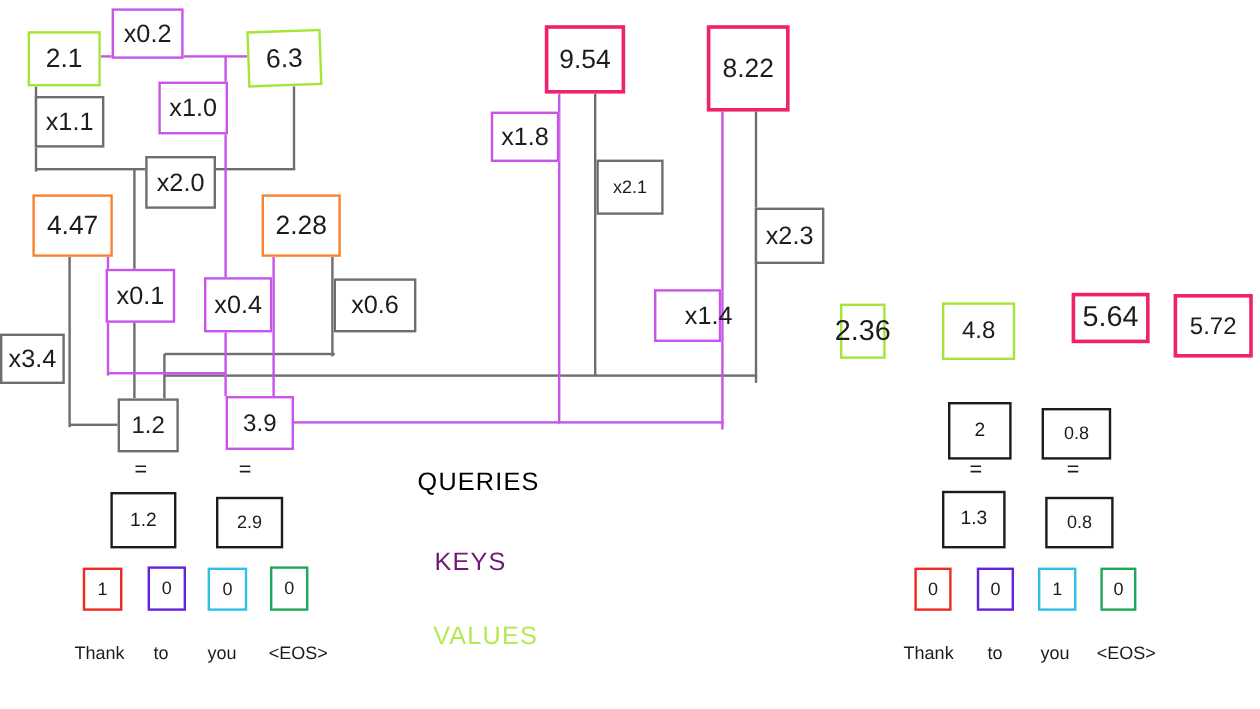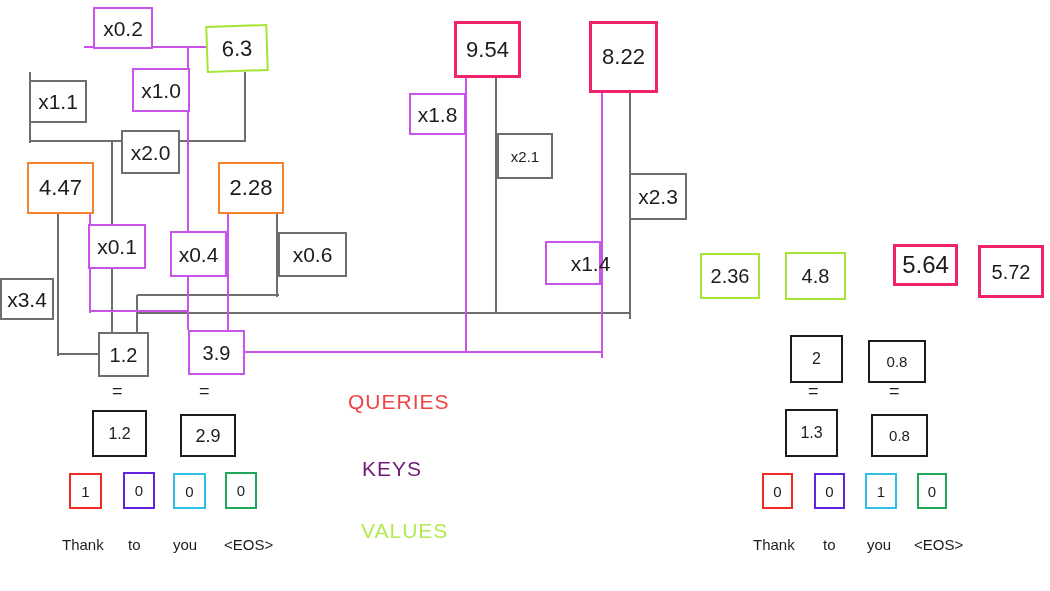--- a/index.html
+++ b/index.html
@@ -38,46 +38,47 @@
     <div class="line" style="left: 495px; top: 78px; width: 2px; height: 235px; background: rgb(110, 110, 110);"></div>
     <div class="line" style="left: 629px; top: 79px; width: 2px; height: 240px; background: rgb(110, 110, 110);"></div>
     <div class="line" style="left: 84px; top: 46px; width: 122px; height: 2px; background: rgb(200, 85, 232);"></div>
     <div class="line" style="left: 187px; top: 47px; width: 2px; height: 283px; background: rgb(200, 85, 232);"></div>
     <div class="line" style="left: 89px; top: 214px; width: 2px; height: 99px; background: rgb(200, 85, 232);"></div>
     <div class="line" style="left: 90px; top: 310px; width: 98px; height: 2px; background: rgb(200, 85, 232);"></div>
     <div class="line" style="left: 245px; top: 351px; width: 358px; height: 2px; background: rgb(200, 85, 232);"></div>
     <div class="line" style="left: 465px; top: 78px; width: 2px; height: 275px; background: rgb(200, 85, 232);"></div>
     <div class="line" style="left: 601px; top: 79px; width: 2px; height: 279px; background: rgb(200, 85, 232);"></div>
     <div class="line" style="left: 227px; top: 214px; width: 2px; height: 116px; background: rgb(200, 85, 232);"></div>
+    <div class="box" style="left: 23px; top: 26px; width: 61px; height: 46px; border: 2px solid rgb(164, 230, 55); font-size: 22px;">2.1</div>
     <div class="box" style="left: 93px; top: 7px; width: 60px; height: 42px; border: 2px solid rgb(200, 85, 232); font-size: 21px;">x0.2</div>
     <div class="box" style="left: 206px; top: 25px; width: 62px; height: 47px; border: 2px solid rgb(164, 230, 55); font-size: 22px; transform: rotate(-2deg);">6.3</div>
     <div class="box" style="left: 29px; top: 80px; width: 58px; height: 43px; border: 2px solid rgb(110, 110, 110); font-size: 21px;">x1.1</div>
     <div class="box" style="left: 132px; top: 68px; width: 58px; height: 44px; border: 2px solid rgb(200, 85, 232); font-size: 21px;">x1.0</div>
     <div class="box" style="left: 121px; top: 130px; width: 59px; height: 44px; border: 2px solid rgb(110, 110, 110); font-size: 21px;">x2.0</div>
     <div class="box" style="left: 27px; top: 162px; width: 67px; height: 52px; border: 2px solid rgb(245, 131, 46); font-size: 22px;">4.47</div>
     <div class="box" style="left: 218px; top: 162px; width: 66px; height: 52px; border: 2px solid rgb(245, 131, 46); font-size: 22px;">2.28</div>
     <div class="box" style="left: 88px; top: 224px; width: 58px; height: 45px; border: 2px solid rgb(200, 85, 232); font-size: 21px;">x0.1</div>
     <div class="box" style="left: 170px; top: 231px; width: 57px; height: 46px; border: 2px solid rgb(200, 85, 232); font-size: 21px;">x0.4</div>
     <div class="box" style="left: 278px; top: 232px; width: 69px; height: 45px; border: 2px solid rgb(110, 110, 110); font-size: 21px;">x0.6</div>
     <div class="box" style="left: 0px; top: 278px; width: 54px; height: 42px; border: 2px solid rgb(110, 110, 110); font-size: 21px;">x3.4</div>
     <div class="box" style="left: 98px; top: 332px; width: 51px; height: 45px; border: 2px solid rgb(110, 110, 110); font-size: 20px;">1.2</div>
     <div class="box" style="left: 188px; top: 330px; width: 57px; height: 45px; border: 2px solid rgb(200, 85, 232); font-size: 20px;">3.9</div>
     <div class="box" style="left: 92px; top: 410px; width: 55px; height: 47px; border: 2.5px solid rgb(28, 28, 28); font-size: 16px;">1.2</div>
-    <div class="box" style="left: 180px; top: 414px; width: 56px; height: 43px; border: 2.5px solid rgb(28, 28, 28); font-size: 18px;">2.9</div>
+    <div class="box" style="left: 180px; top: 414px; width: 56px; height: 43px; border: 2.5px solid rgb(28, 28, 28); font-size: 15px;">2.9</div>
     <div class="box" style="left: 69px; top: 473px; width: 33px; height: 36px; border: 2px solid rgb(238, 43, 32); font-size: 15px;">1</div>
     <div class="box" style="left: 123px; top: 472px; width: 32px; height: 37px; border: 2px solid rgb(101, 34, 221); font-size: 15px;">0</div>
     <div class="box" style="left: 173px; top: 473px; width: 33px; height: 36px; border: 2px solid rgb(47, 192, 232); font-size: 15px;">0</div>
     <div class="box" style="left: 225px; top: 472px; width: 32px; height: 37px; border: 2px solid rgb(31, 168, 87); font-size: 15px;">0</div>
     <div class="box" style="left: 454px; top: 21px; width: 67px; height: 57px; border: 3px solid rgb(240, 34, 107); font-size: 22px;">9.54</div>
     <div class="box" style="left: 589px; top: 21px; width: 69px; height: 72px; border: 3px solid rgb(240, 34, 107); font-size: 22px;">8.22</div>
     <div class="box" style="left: 409px; top: 93px; width: 57px; height: 42px; border: 2px solid rgb(200, 85, 232); font-size: 21px;">x1.8</div>
     <div class="box" style="left: 497px; top: 133px; width: 56px; height: 46px; border: 2px solid rgb(110, 110, 110); font-size: 15px;">x2.1</div>
     <div class="box" style="left: 629px; top: 173px; width: 58px; height: 47px; border: 2px solid rgb(110, 110, 110); font-size: 21px;">x2.3</div>
     <div class="box" style="left: 545px; top: 241px; width: 56px; height: 44px; border: 2px solid rgb(200, 85, 232); font-size: 21px; padding-left: 35px;">x1.4</div>
-    <div class="box" style="left: 700px; top: 253px; width: 60px; height: 46px; border: 2px solid rgb(164, 230, 55); font-size: 20px;">2.36</div>
+    <div class="box" style="left: 700px; top: 253px; width: 38px; height: 46px; border: 2px solid rgb(164, 230, 55); font-size: 24px;">2.36</div>
     <div class="box" style="left: 785px; top: 252px; width: 61px; height: 48px; border: 2px solid rgb(164, 230, 55); font-size: 20px;">4.8</div>
     <div class="box" style="left: 893px; top: 244px; width: 65px; height: 42px; border: 3px solid rgb(240, 34, 107); font-size: 24px;">5.64</div>
     <div class="box" style="left: 978px; top: 245px; width: 66px; height: 53px; border: 3px solid rgb(240, 34, 107); font-size: 20px;">5.72</div>
     <div class="box" style="left: 790px; top: 335px; width: 53px; height: 48px; border: 2.5px solid rgb(28, 28, 28); font-size: 16px;">2</div>
     <div class="box" style="left: 868px; top: 340px; width: 58px; height: 43px; border: 2.5px solid rgb(28, 28, 28); font-size: 15px;">0.8</div>
     <div class="box" style="left: 785px; top: 409px; width: 53px; height: 48px; border: 2.5px solid rgb(28, 28, 28); font-size: 16px;">1.3</div>
     <div class="box" style="left: 871px; top: 414px; width: 57px; height: 43px; border: 2.5px solid rgb(28, 28, 28); font-size: 15px;">0.8</div>
     <div class="box" style="left: 762px; top: 473px; width: 31px; height: 36px; border: 2px solid rgb(238, 43, 32); font-size: 15px;">0</div>
     <div class="box" style="left: 814px; top: 473px; width: 31px; height: 36px; border: 2px solid rgb(101, 34, 221); font-size: 15px;">0</div>
     <div class="box" style="left: 865px; top: 473px; width: 32px; height: 36px; border: 2px solid rgb(47, 192, 232); font-size: 15px;">1</div>
@@ -87,16 +88,16 @@
     <div class="txt" style="left: 808px; top: 382px; font-size: 18px; color: rgb(28, 28, 28);">=</div>
     <div class="txt" style="left: 889px; top: 382px; font-size: 18px; color: rgb(28, 28, 28);">=</div>
     <div class="txt" style="left: 62px; top: 537px; font-size: 15px; color: rgb(28, 28, 28);">Thank</div>
     <div class="txt" style="left: 128px; top: 537px; font-size: 15px; color: rgb(28, 28, 28);">to</div>
     <div class="txt" style="left: 173px; top: 537px; font-size: 15px; color: rgb(28, 28, 28);">you</div>
     <div class="txt" style="left: 224px; top: 537px; font-size: 15px; color: rgb(28, 28, 28);">&lt;EOS&gt;</div>
     <div class="txt" style="left: 753px; top: 537px; font-size: 15px; color: rgb(28, 28, 28);">Thank</div>
     <div class="txt" style="left: 823px; top: 537px; font-size: 15px; color: rgb(28, 28, 28);">to</div>
     <div class="txt" style="left: 867px; top: 537px; font-size: 15px; color: rgb(28, 28, 28);">you</div>
     <div class="txt" style="left: 914px; top: 537px; font-size: 15px; color: rgb(28, 28, 28);">&lt;EOS&gt;</div>
-    <div class="txt" style="left: 348px; top: 390px; font-size: 21px; color: #ef4444; letter-spacing: 1px;">QUERIES</div>
+    <div class="txt" style="left: 348px; top: 390px; font-size: 21px; color: #000000; letter-spacing: 1px;">QUERIES</div>
     <div class="txt" style="left: 362px; top: 457px; font-size: 21px; color: #701a75; letter-spacing: 1px;">KEYS</div>
     <div class="txt" style="left: 361px; top: 519px; font-size: 21px; color: rgb(178, 234, 82); letter-spacing: 1px;">VALUES</div>
   </div>
 
 </body></html>

